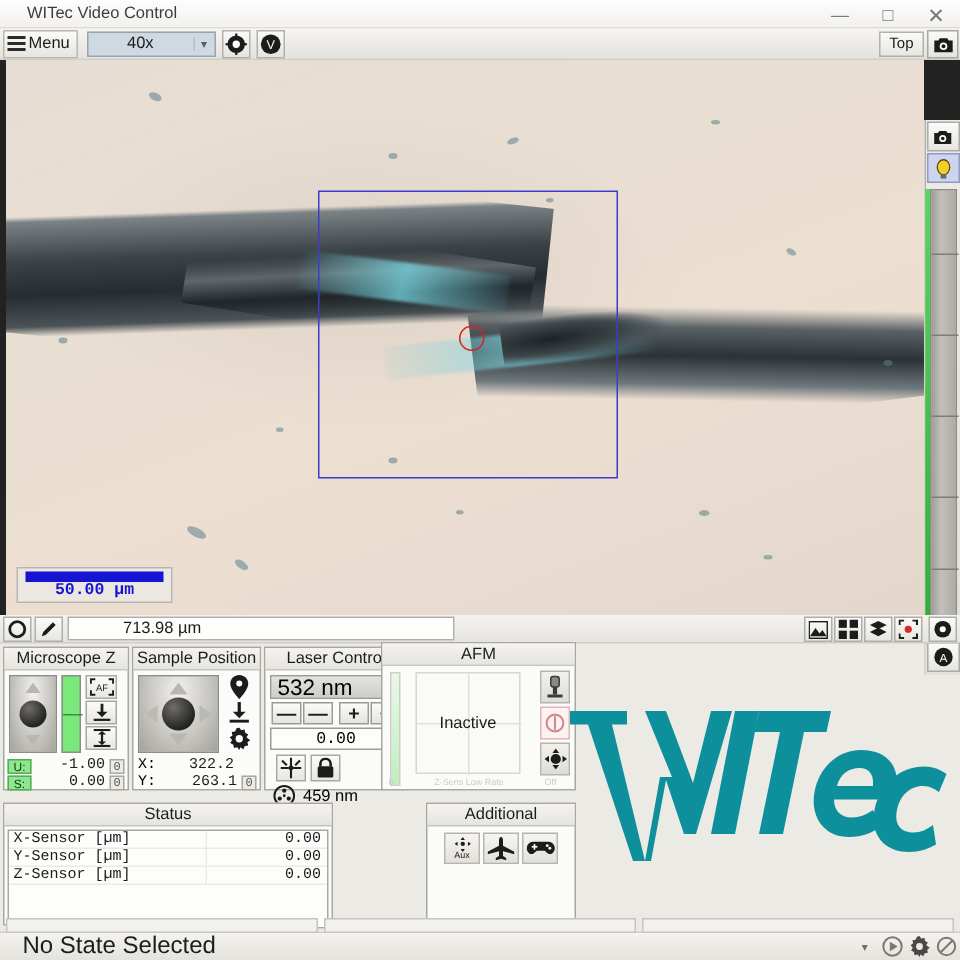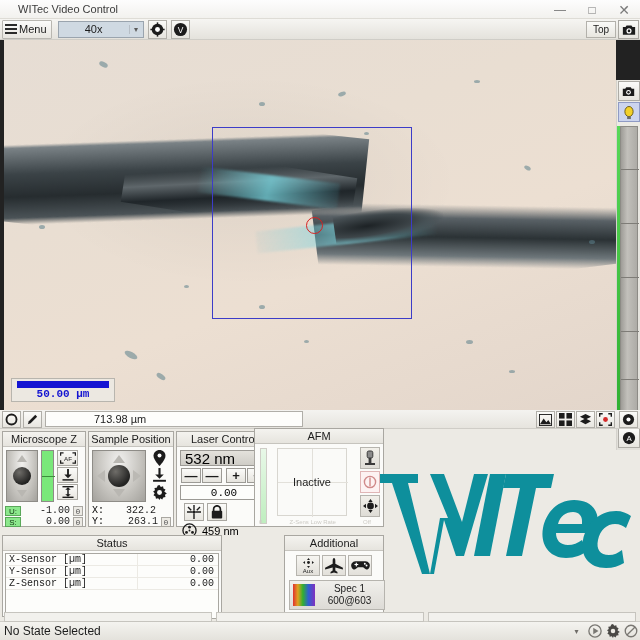--- a/index.html
+++ b/index.html
@@ -122,21 +122,21 @@
   .vbot { position: absolute; left: 1px; bottom: 2px; width: 22px; height: 20px;
     background: linear-gradient(#fbfbf9,#e7e5df); border: 1px solid #adaba5;
     display: flex; align-items: center; justify-content: center; }
 
   
   .strip { position: absolute; left: 0; top: 410px; width: 640px; height: 19px;
     background: linear-gradient(#f4f3f0,#e6e4de); border-bottom: 1px solid #cfcdc7; display: flex; align-items: center; }
   .sbtn { width: 19px; height: 17px; margin-left: 2px; background: linear-gradient(#fbfbf9,#e8e6e0);
     border: 1px solid #b0aea8; display: flex; align-items: center; justify-content: center; }
   .sfield { margin-left: 3px; width: 258px; height: 16px; background: #fdfdfb; border: 1px solid #b0aea8;
-    display: flex; align-items: center; padding-left: 48px; font-size: 11px; color: #1c1c1c; }
+    display: flex; align-items: center; padding-left: 36px; font-size: 11px; color: #1c1c1c; }
   .srgt { position: absolute; right: 2px; top: 1px; display: flex; }
   .srgt .sbtn { margin-left: 1px; }
 
   
   .panels { position: absolute; left: 0; top: 429px; width: 640px; height: 192px; }
   .panel { position: absolute; background: #fbfbf9; border: 1px solid #a9a7a1; }
   .panel > .ph { height: 15px; background: linear-gradient(#f4f3ef,#e6e4de);
     border-bottom: 1px solid #c6c4be; text-align: center; font-size: 11px; color: #1c1c1c; line-height: 15px; }
   .pbody { position: relative; }
 
@@ -210,21 +210,21 @@
     background: linear-gradient(90deg,#e03030 0%,#e0a020 22%,#30b030 45%,#3060d0 70%,#8030c0 100%); }
   .speccard .st { flex: 1; text-align: center; font-size: 10px; color: #1c1c1c; line-height: 12px; }
 
   
   .logo { position: absolute; right: 2px; top: 456px; width: 260px; height: 120px; overflow: hidden; }
 
   
   .botbar { position: absolute; left: 0; bottom: 0; width: 640px; height: 19px;
     background: linear-gradient(#f4f3ef,#e4e2dc); border-top: 1px solid #cfcdc7;
     display: flex; align-items: center; }
-  .botbar .st { margin-left: 4px; font-size: 12px; color: #1c1c1c; }
+  .botbar .st { margin-left: 15px; font-size: 16px; color: #1c1c1c; }
   .botbtns { position: absolute; right: 2px; display: flex; align-items: center; gap: 3px; }
   .bico { width: 15px; height: 15px; display: flex; align-items: center; justify-content: center; color: #6f6d68; }
   .botslots { position: absolute; left: 4px; top: -10px; width: 632px; height: 10px; display: flex; gap: 4px; }
   .slot { flex: 1; border: 1px solid #c6c4be; background: #f2f1ed; }
 </style>
 </head>
 <body>
 
 <div id="app">
 
@@ -607,27 +607,20 @@
           <div class="abtn">
             <svg width="19" height="13" viewBox="0 0 22 14">
               <path d="M5.5 2h11a5 5 0 014.6 7.5c-1 2-3.3 2.7-4.8 1.3L14 9H8l-2.3 1.8C4.2 12.2 1.9 11.5.9 9.5A5 5 0 015.5 2z" fill="#1c1c1c"></path>
               <rect x="4" y="5.2" width="4.4" height="1.3" fill="#fff"></rect>
               <rect x="5.5" y="3.7" width="1.3" height="4.4" fill="#fff"></rect>
               <circle cx="16" cy="5" r="1.1" fill="#fff"></circle>
                 <circle cx="18" cy="7" r="1.1" fill="#fff"></circle>
             </svg>
           </div>
         </div>
-        <div class="speccard" style="margin:4px auto 0">
-          <div class="sw"></div>
-          <div class="st">
-            <div>Spec 1</div>
-            <div>600@603</div>
-          </div>
-        </div>
       </div>
     </div>
   </div>
 
   <div class="logo">
     <svg width="258" height="120" viewBox="0 0 258 120">
       <g fill="#0e8f9c">
 
         <path d="M2 18 L40 18 L40 27 L30 27 L52 118 L62 62 L70 62 L52 18 L66 18 L84 66 L96 18 L110 18 L86 100 L78 100 L66 64 L56 118 L44 118 L14 27 L2 27 Z"></path>
 

